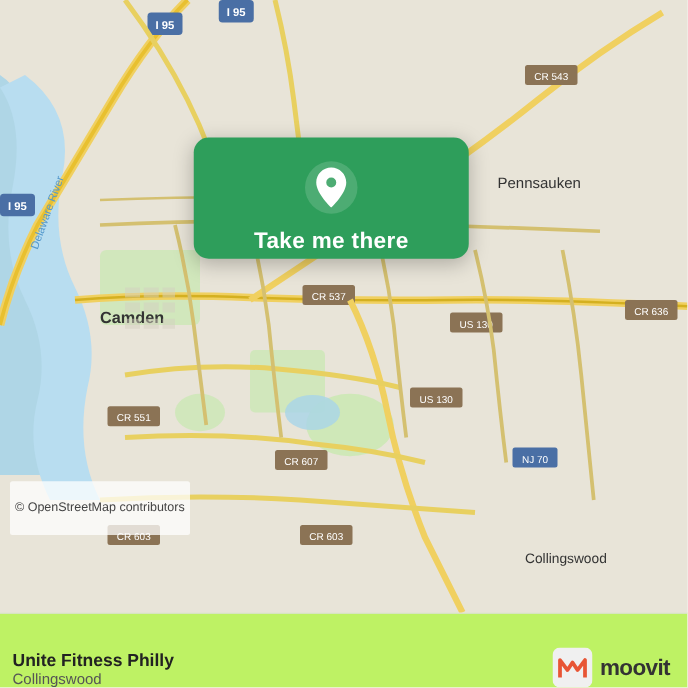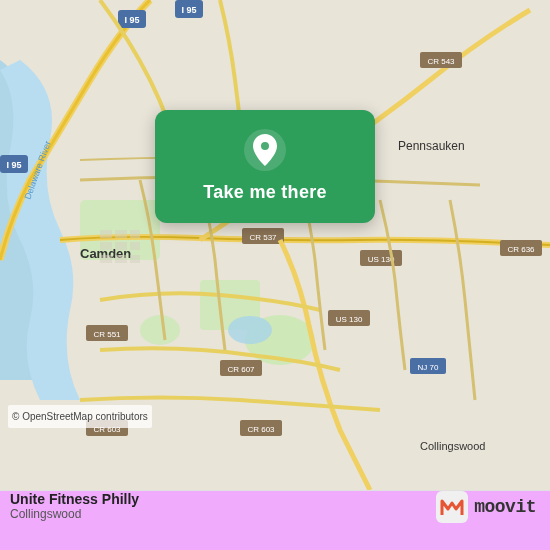--- a/index.html
+++ b/index.html
@@ -31,45 +31,45 @@
     #cta-overlay {
       position: absolute;
       top: 110px;
       left: 155px;
       width: 220px;
       background-color: #2e9e5b;
       border-radius: 12px;
       display: flex;
       flex-direction: column;
       align-items: center;
-      padding: 18px 20px 20px;
+      padding: 18px 20px 4px;
       box-shadow: 0 4px 16px rgba(0,0,0,0.25);
       cursor: pointer;
     }
 
     #pin-icon {
       width: 44px;
       height: 44px;
       margin-bottom: 10px;
     }
 
     #cta-label {
       color: white;
       font-size: 18px;
       font-weight: 600;
       letter-spacing: 0.3px;
     }
 
     #bottom-bar {
       width: 550px;
       height: 60px;
-      background: #f0abfc;
+      background: #bef264;
       border-top: 1px solid #e0e0e0;
       display: flex;
-      align-items: flex-start;
+      align-items: flex-end;
       justify-content: space-between;
       padding: 0 14px 0 10px;
     }
 
     #place-info {
       display: flex;
       flex-direction: column;
       justify-content: center;
     }
 
@@ -81,21 +81,20 @@
 
     #place-city {
       font-size: 12px;
       color: #555;
     }
 
     #moovit-logo {
       display: flex;
       align-items: center;
       gap: 6px;
-      font-family: Liberation Mono, monospace;
     }
 
     #moovit-icon {
       width: 32px;
       height: 32px;
     }
 
     #moovit-text {
       font-size: 18px;
       font-weight: 700;
@@ -103,21 +102,21 @@
       letter-spacing: -0.5px;
     }
 
     #attribution {
       position: absolute;
       bottom: 62px;
       left: 8px;
       font-size: 10px;
       color: #444;
       background: rgba(255,255,255,0.75);
-      padding: 6px 4px;
+      padding: 16px 4px;
       border-radius: 2px;
     }
   </style>
 </head>
 <body>
 
 <div id="map-container">
   <svg id="map-svg" viewBox="0 0 550 490" xmlns="http://www.w3.org/2000/svg">
 
     <rect width="550" height="490" fill="#e8e4d8"></rect>

